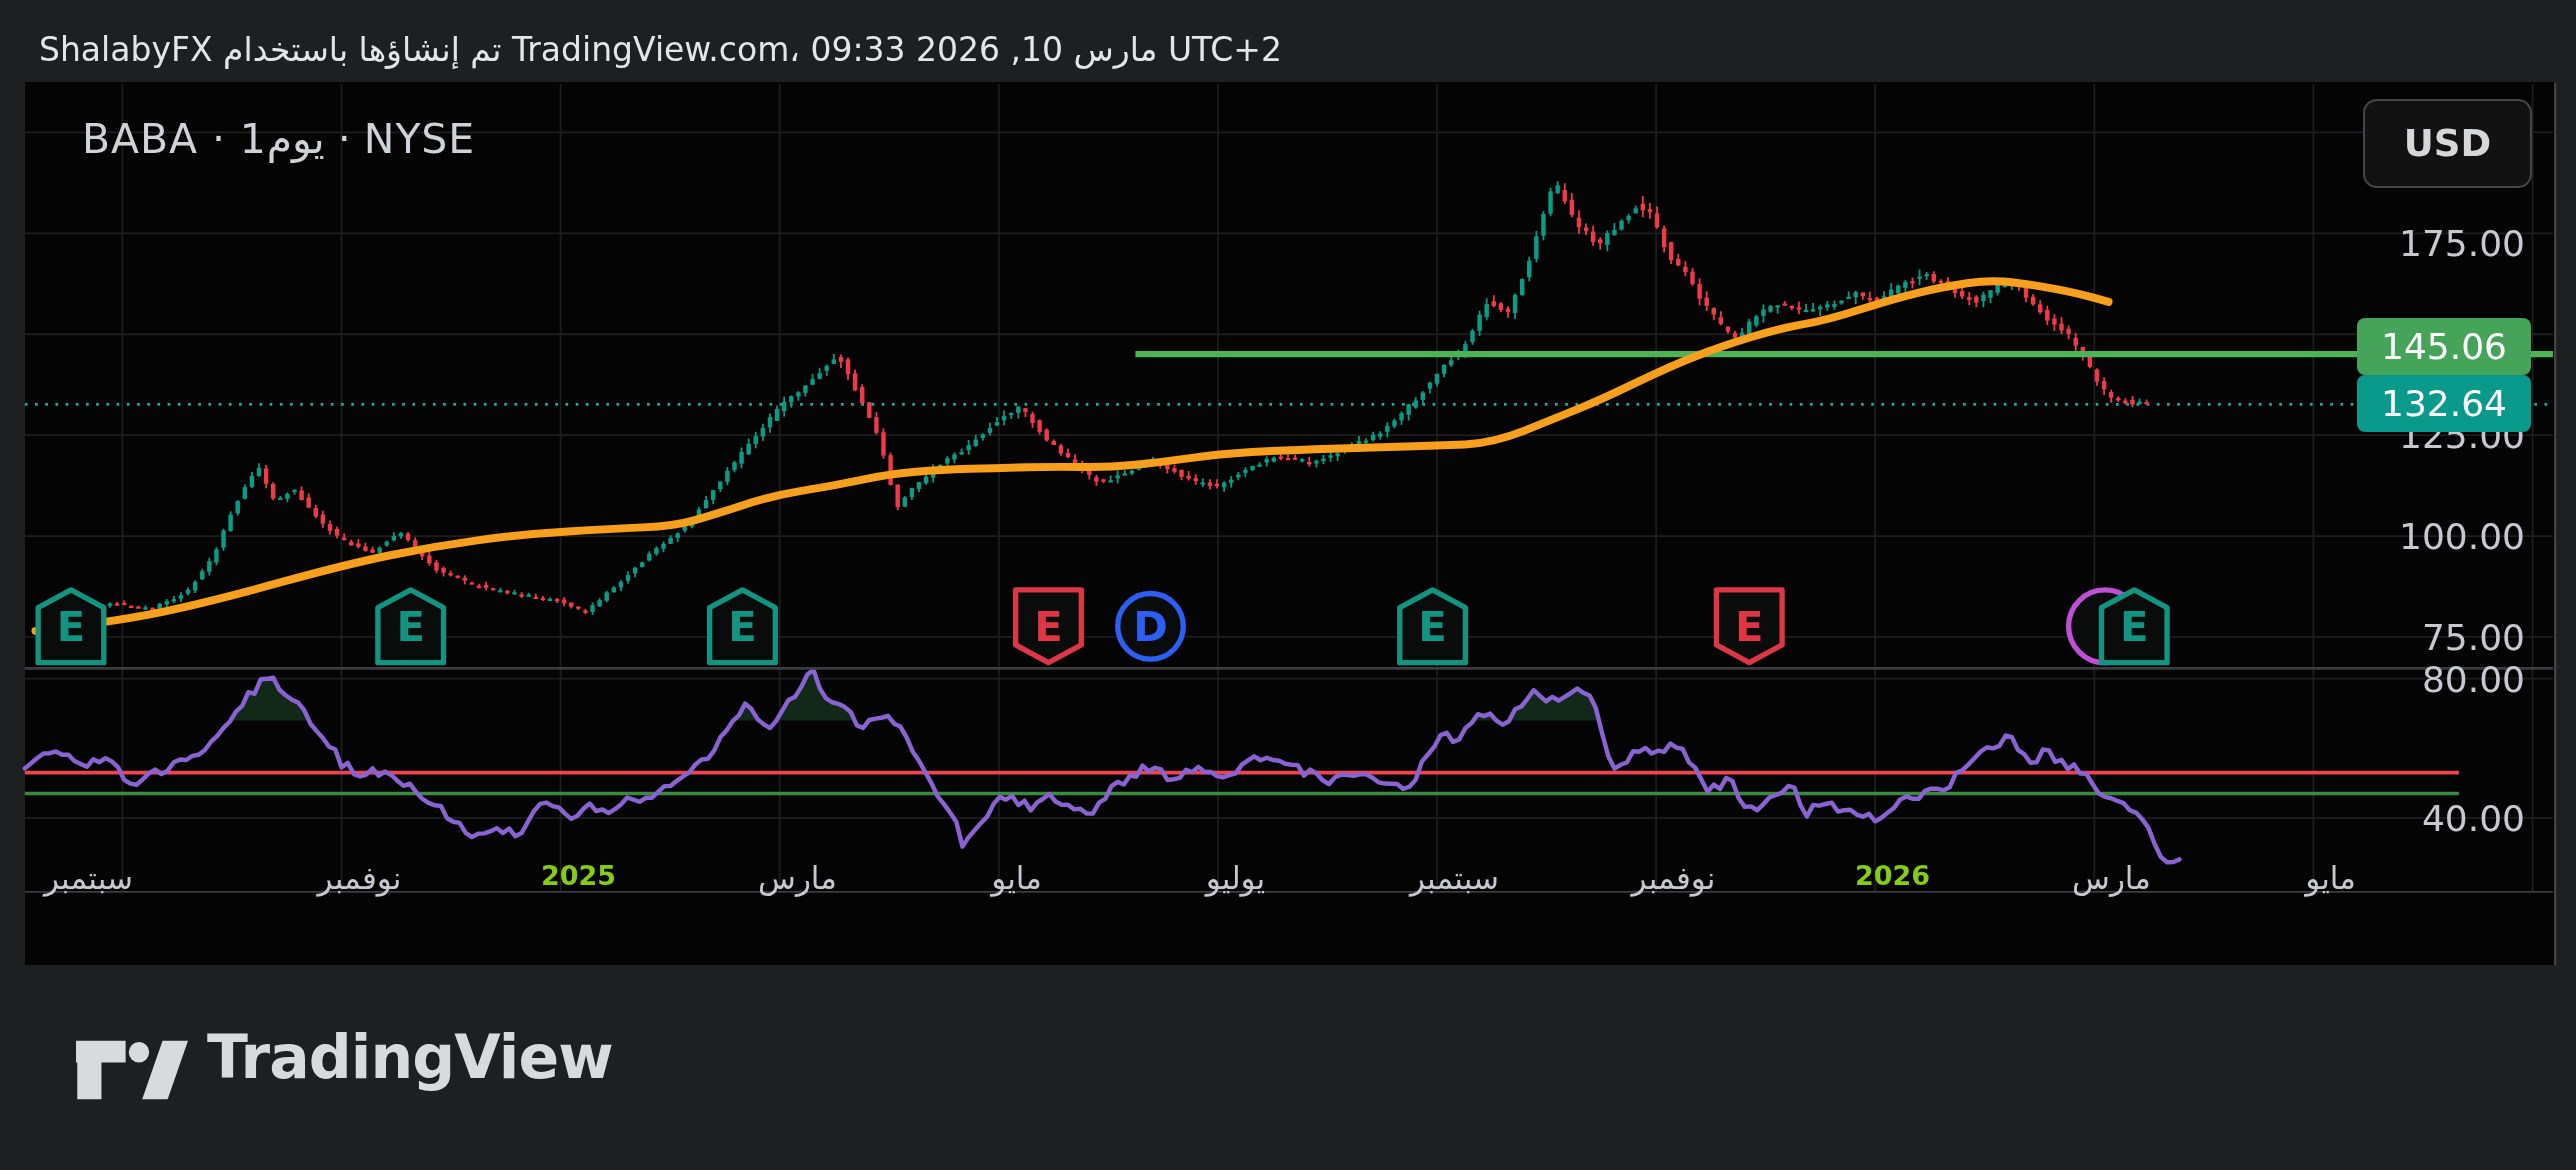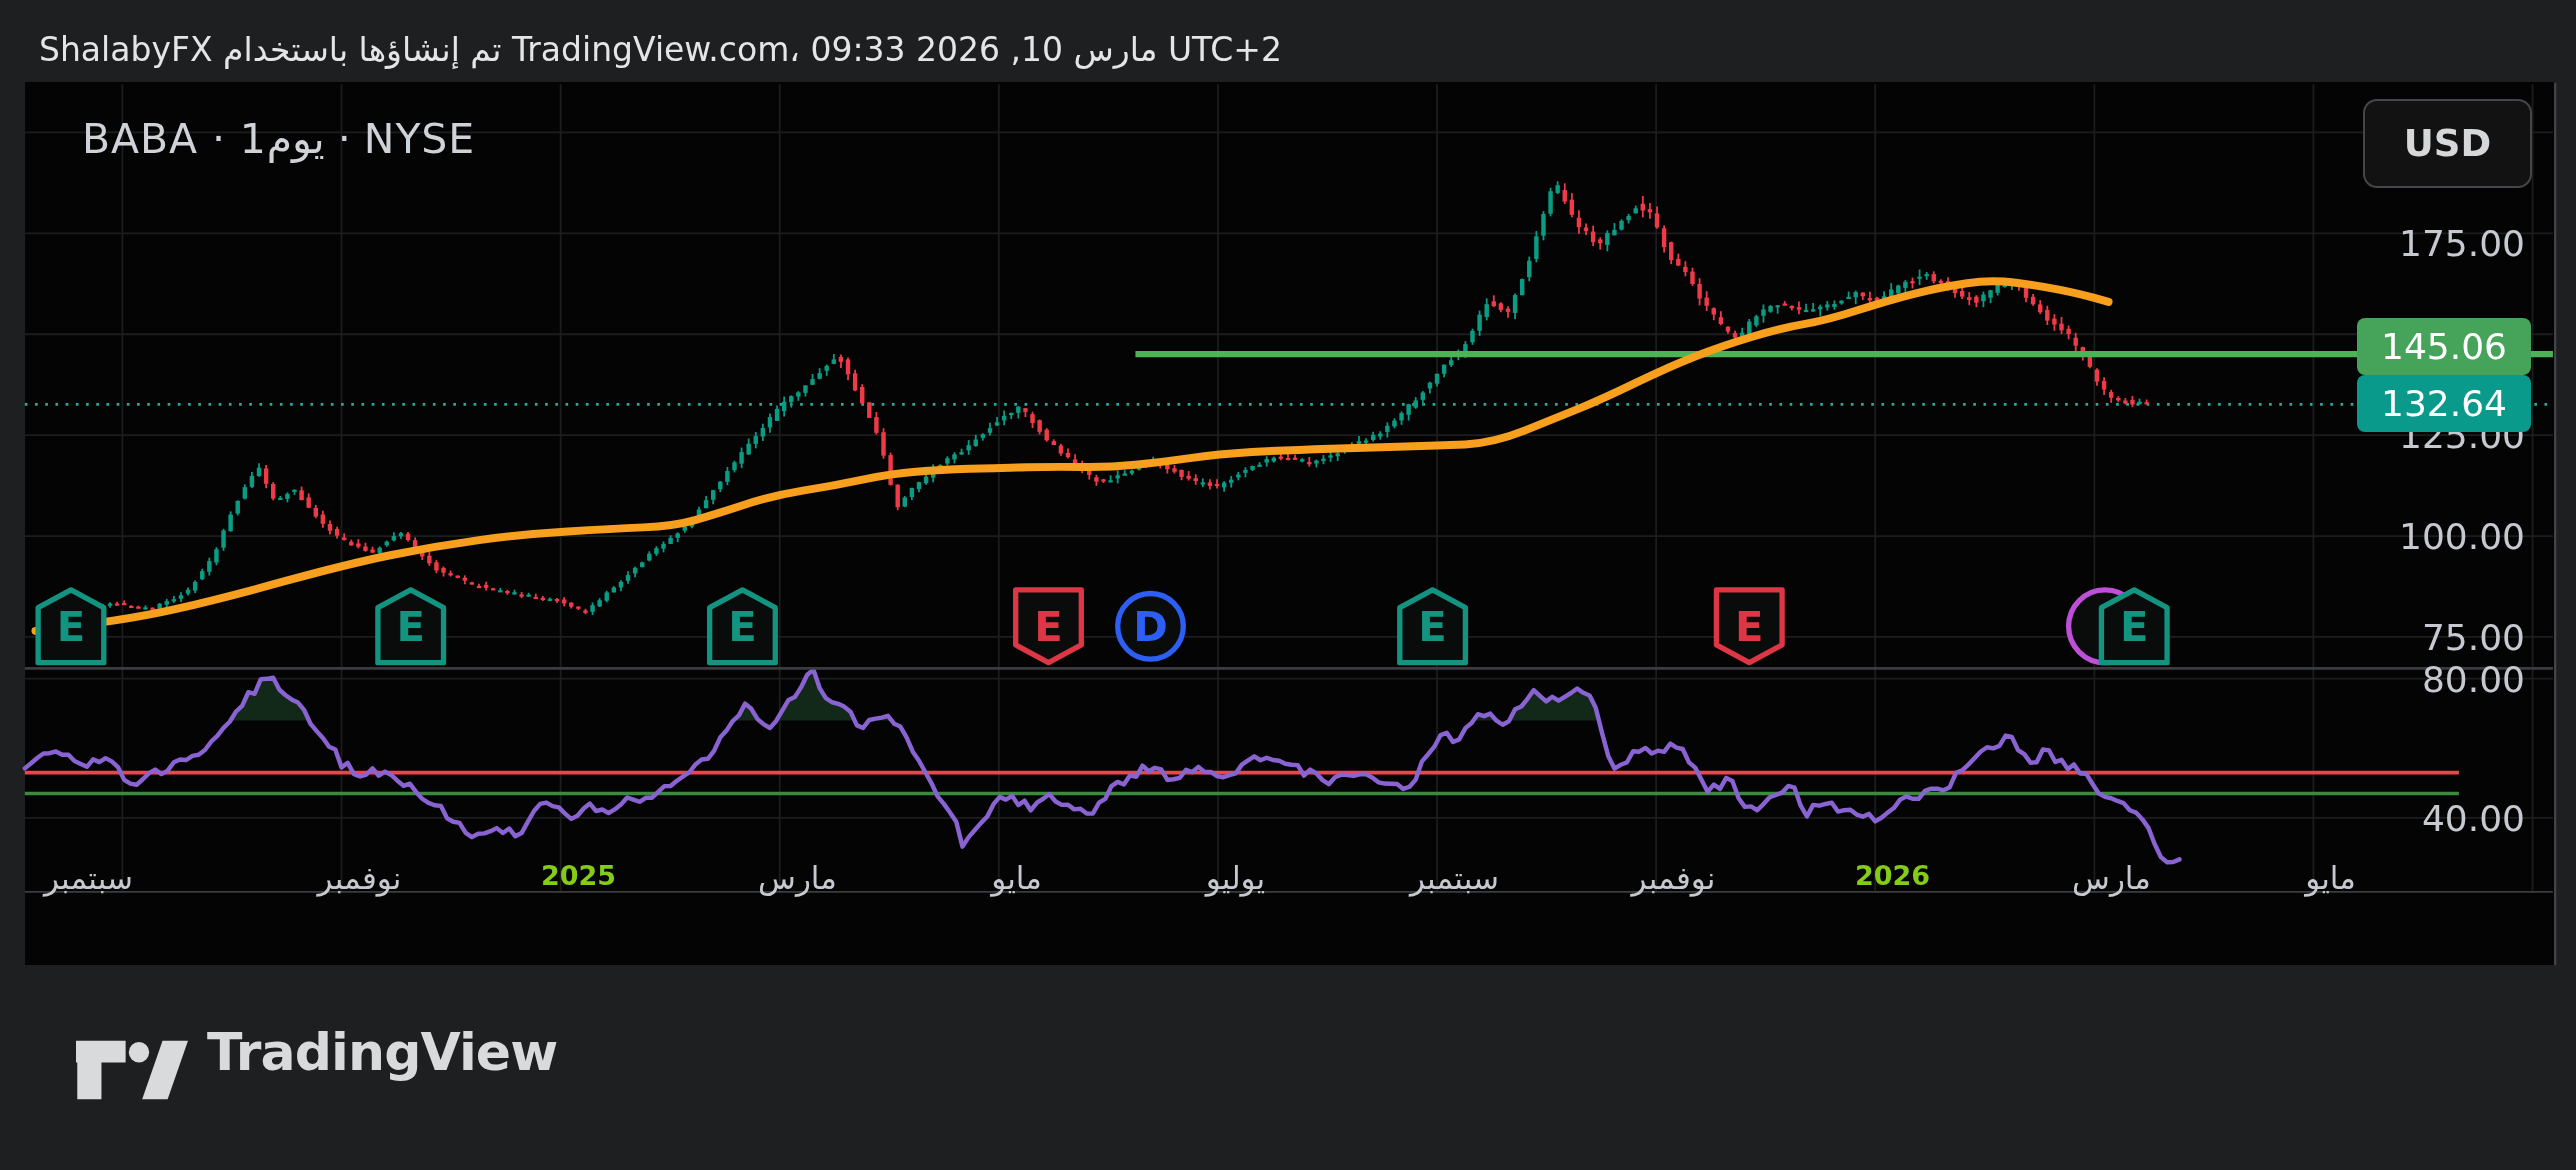--- a/index.html
+++ b/index.html
@@ -11,21 +11,21 @@
   #symbol-title{position:absolute;left:82px;top:115px;font-size:41px;color:#cfd2d7;letter-spacing:0.9px;direction:ltr;}
   #usd-button{position:absolute;left:2363px;top:99px;width:169px;height:89px;border-radius:14px;border:2.7px solid #45464a;background:#121213;color:#d6d7d9;font-size:37px;font-family:"DejaVu Sans",sans-serif;display:flex;align-items:center;justify-content:center;font-weight:bold;}
   .tick{position:absolute;right:51px;transform:translateY(-50%);font-size:36px;color:#c6c9cf;z-index:1;}
   .lvlbox{position:absolute;left:2357px;width:174px;height:57px;border-radius:8px;color:#ffffff;font-size:36px;display:flex;align-items:center;justify-content:center;z-index:3;}
   .xlabel{position:absolute;top:860px;transform:translateX(-50%);font-size:31px;color:#c6c9cf;white-space:nowrap;padding-left:35px;}
   .xlabel.year{font-size:27px;font-weight:700;color:#84cc16;}
   #price-axis{position:absolute;left:2557px;top:82px;width:18.6px;height:883px;}
   #time-axis{position:absolute;left:25px;top:893px;width:2531px;height:72px;}
   #footer{position:absolute;left:76px;top:1020px;width:621px;height:98px;}
   #logo-glyph{position:absolute;left:0;top:5.3px;}
-  #logo-word{position:absolute;left:131px;top:1.8px;font-size:52px;font-weight:700;color:#d9dadb;letter-spacing:-0.9px;}
+  #logo-word{position:absolute;left:131px;top:1.8px;font-size:60px;font-weight:700;color:#d9dadb;letter-spacing:-0.9px;}
   #overlays{position:absolute;left:0;top:0;width:2576px;height:1171px;pointer-events:none;}
 </style>
 </head>
 <body>
 
 <div id="screen">
   <div id="header">ShalabyFX تم إنشاؤها باستخدام TradingView.com، 09:33 2026 ,10 مارس UTC+2</div>
   <div id="chart-panel"></div>
   <svg id="chart-svg" viewBox="0 0 2904 1320">
       <g></g>

